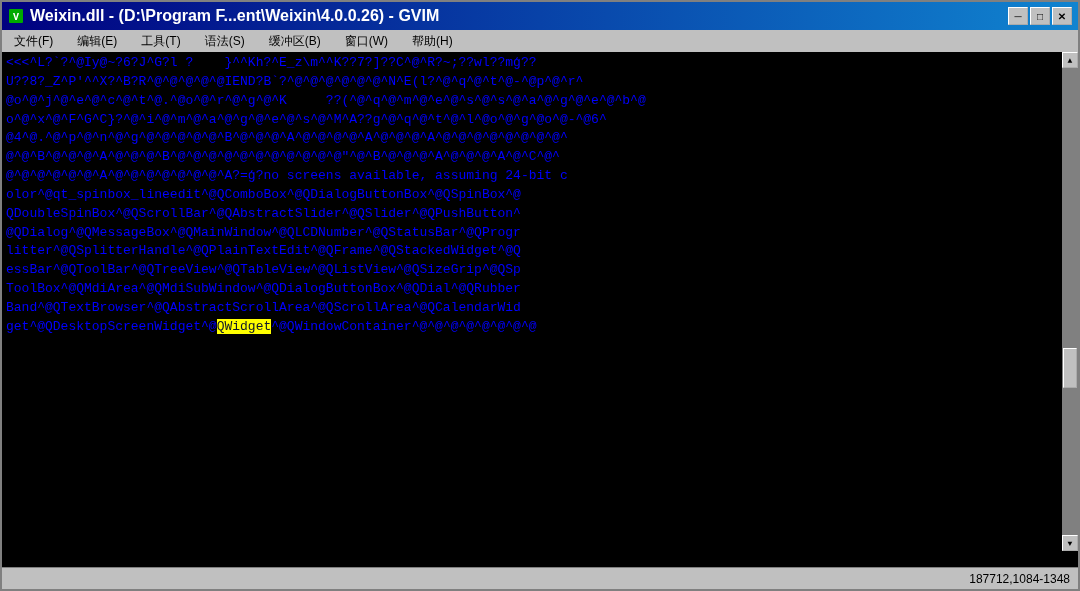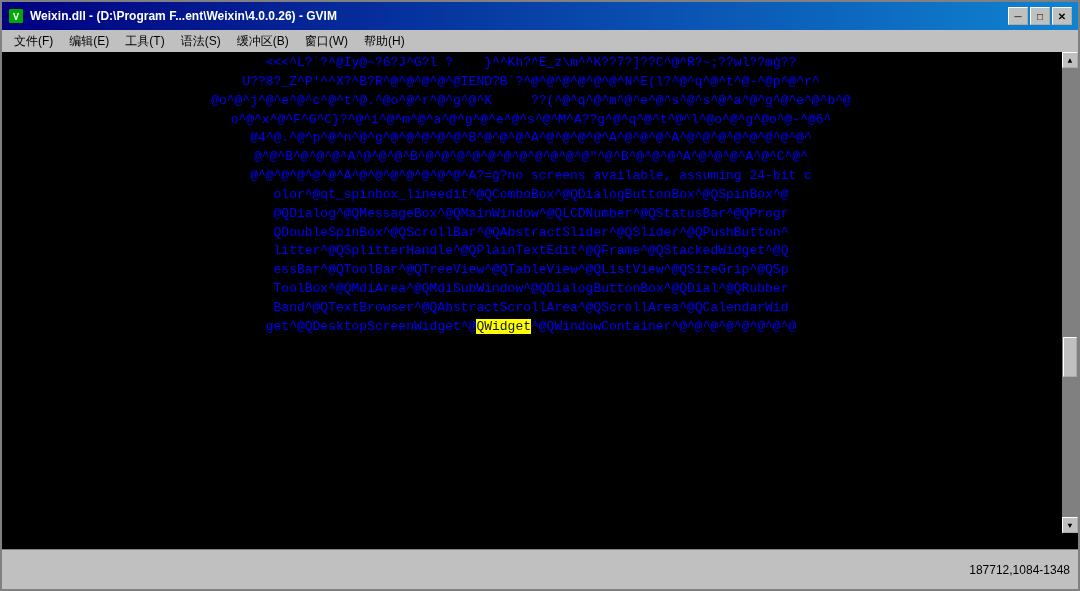--- a/index.html
+++ b/index.html
@@ -46,21 +46,21 @@
     .title-icon {
       width: 16px;
       height: 16px;
       display: flex;
       align-items: center;
       justify-content: center;
     }
 
     .title-text {
       font-family: Arial, sans-serif;
-      font-size: 12px;
+      font-size: 16px;
       font-weight: bold;
       color: white;
     }
 
     .title-controls {
       display: flex;
       gap: 2px;
     }
 
     .title-btn {
@@ -76,21 +76,21 @@
       font-weight: bold;
       color: #000;
       font-family: Arial, sans-serif;
     }
 
     .menu-bar {
       background: #c0c0c0;
       display: flex;
       align-items: center;
       padding: 2px 4px;
-      gap: 0;
+      gap: 8px;
       height: 22px;
       flex-shrink: 0;
     }
 
     .menu-item {
       padding: 2px 8px;
       font-family: Arial, sans-serif;
       font-size: 12px;
       color: #000;
       cursor: pointer;
@@ -157,21 +157,21 @@
       height: 40px;
       background: #c0c0c0;
       border: 1px outset #ffffff;
       position: absolute;
       top: 60%;
       left: 1px;
     }
 
     .status-bar {
       background: #c0c0c0;
-      height: 40px;
+      height: 22px;
       display: flex;
       align-items: center;
       justify-content: flex-end;
       padding: 0 8px;
       border-top: 1px solid #808080;
       flex-shrink: 0;
     }
 
     .status-text {
       font-family: Arial, sans-serif;
@@ -185,21 +185,20 @@
     }
 
     .line {
       display: block;
     }
 
     .text-wrapper {
       padding-right: 18px;
       height: 100%;
       overflow: hidden;
-      text-align: center;
     }
   </style>
 </head>
 <body>
 
 <div class="window">
 
   <div class="title-bar">
     <div class="title-bar-left">
       <div class="title-icon">
@@ -230,22 +229,22 @@
   <div class="content-area">
     <div class="text-wrapper">
       <div class="text-content" id="text-content"><span class="line">&lt;&lt;&lt;^L?`?^@Iy@~?6?J^G?l ?    }^^Kh?^E_z\m^^K??7?]??C^@^R?~;??wl??mģ??
 </span><span class="line">U??8?_Z^P'^^X?^B?R^@^@^@^@^@IEND?B`?^@^@^@^@^@^@^N^E(l?^@^q^@^t^@-^@p^@^r^
 </span><span class="line">@o^@^j^@^e^@^c^@^t^@.^@o^@^r^@^g^@^K     ??(^@^q^@^m^@^e^@^s^@^s^@^a^@^g^@^e^@^b^@
 </span><span class="line">o^@^x^@^F^G^C}?^@^i^@^m^@^a^@^g^@^e^@^s^@^M^A??g^@^q^@^t^@^l^@o^@^g^@o^@-^@6^
 </span><span class="line">@4^@.^@^p^@^n^@^g^@^@^@^@^@^B^@^@^@^A^@^@^@^@^A^@^@^@^A^@^@^@^@^@^@^@^@^
 </span><span class="line">@^@^B^@^@^@^A^@^@^@^B^@^@^@^@^@^@^@^@^@^@^@"^@^B^@^@^@^A^@^@^@^A^@^C^@^
 </span><span class="line">@^@^@^@^@^@^A^@^@^@^@^@^@^@^A?=ģ?no screens available, assuming 24-bit c
 </span><span class="line">olor^@qt_spinbox_lineedit^@QComboBox^@QDialogButtonBox^@QSpinBox^@
+</span><span class="line">QDoubleSpinBox^@QScrollBar^@QAbstractSlider^@QSlider^@QPushButton^
 </span><span class="line">@QDialog^@QMessageBox^@QMainWindow^@QLCDNumber^@QStatusBar^@QProgr
-</span><span class="line">QDoubleSpinBox^@QScrollBar^@QAbstractSlider^@QSlider^@QPushButton^
 </span><span class="line">litter^@QSplitterHandle^@QPlainTextEdit^@QFrame^@QStackedWidget^@Q
 </span><span class="line">essBar^@QToolBar^@QTreeView^@QTableView^@QListView^@QSizeGrip^@QSp
 </span><span class="line">ToolBox^@QMdiArea^@QMdiSubWindow^@QDialogButtonBox^@QDial^@QRubber
 </span><span class="line">Band^@QTextBrowser^@QAbstractScrollArea^@QScrollArea^@QCalendarWid
 </span><span class="line">get^@QDesktopScreenWidget^@<span class="highlight">QWidget</span>^@QWindowContainer^@^@^@^@^@^@^@^@
 </span></div>
     </div>
 
     <div class="scrollbar-vertical">
       <div class="scrollbar-btn">▲</div>

